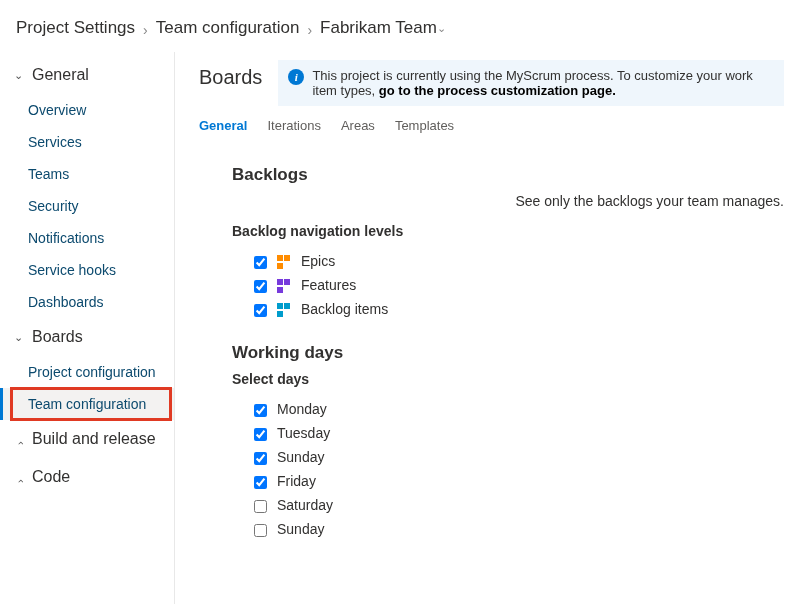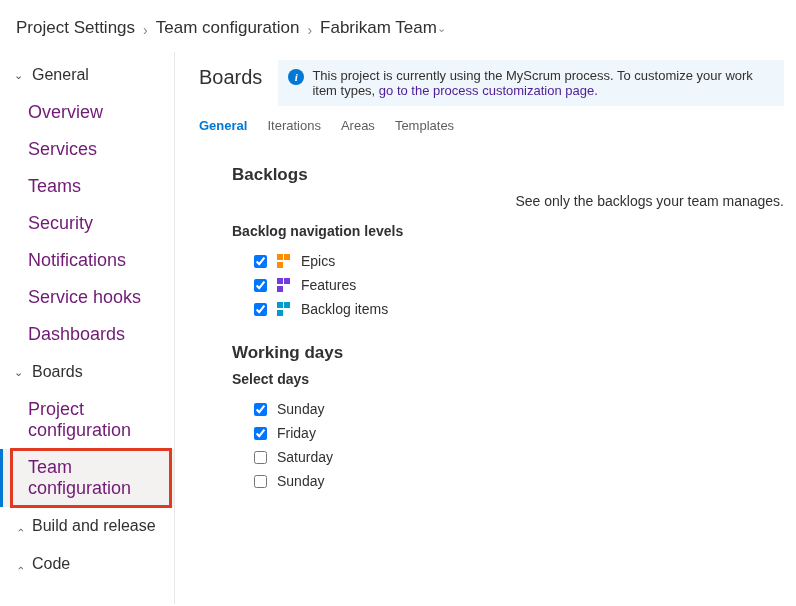--- a/index.html
+++ b/index.html
@@ -35,22 +35,22 @@
     gap: 6px;
     padding: 10px 12px 10px 14px;
     font-size: 16px;
     color: #323130;
     cursor: pointer;
   }
   .group-header.collapsed .group-chev { transform: rotate(-90deg); }
   .group-chev { font-size: 11px; color: #555; display: inline-block; width: 12px; }
   .nav-item {
     padding: 8px 12px 8px 28px;
-    font-size: 18px;
-    color: #701a75;
+    font-size: 14px;
+    color: #0c4a6e;
     cursor: pointer;
     position: relative;
   }
   .nav-item.active {
     background: #f3f2f1;
   }
   .nav-item.active::before {
     content: "";
     position: absolute;
     left: 0; top: 0; bottom: 0;
@@ -81,36 +81,36 @@
   }
   .info-banner .info-icon {
     width: 16px; height: 16px; border-radius: 50%;
     background: #0078d4; color: #fff;
     font-size: 11px; font-weight: bold;
     display: flex; align-items: center; justify-content: center;
     font-style: italic; font-family: Georgia, serif;
     flex-shrink: 0;
     margin-top: 1px;
   }
-  .info-banner a { color: #4c1d95; text-decoration: none; }
+  .info-banner a { color: #000000; text-decoration: none; font-weight: bold; }
   .tabs {
     display: flex;
     gap: 20px;
     padding: 6px 0 10px 0;
     font-size: 13px;
   }
   .tab { color: #605e5c; cursor: pointer; }
   .tab.active { color: #0078d4; font-weight: 600; }
   .section { margin-top: 22px; margin-left: 33px; }
   .section h2 { font-size: 17px; font-weight: 600; margin-bottom: 8px; }
   .section p { font-size: 14px; color: #323130; margin-bottom: 14px; text-align: right; }
   .subhead { font-weight: 600; font-size: 14px; margin-bottom: 10px; }
   .check-row {
     display: flex;
-    align-items: center;
+    align-items: flex-end;
     gap: 10px;
     padding: 4px 0 4px 22px;
     font-size: 14px;
   }
   .check-row input[type=checkbox] { width: 13px; height: 13px; cursor: pointer; }
   .color-icon {
     width: 14px; height: 14px;
     display: inline-flex; flex-wrap: wrap;
     gap: 1px;
   }
@@ -226,20 +226,28 @@
           </div>
         </div>
     </section>
 
     <section class="section">
       <h2>Working days</h2>
       <div class="subhead">Select days</div>
       <div id="days">
           <div class="check-row">
             <input type="checkbox" checked="" style="">
+            <span>Monday</span>
+          </div>
+          <div class="check-row">
+            <input type="checkbox" checked="" style="">
+            <span>Tuesday</span>
+          </div>
+          <div class="check-row">
+            <input type="checkbox" checked="" style="">
             <span>Sunday</span>
           </div>
           <div class="check-row">
             <input type="checkbox" checked="" style="">
             <span>Friday</span>
           </div>
           <div class="check-row">
             <input type="checkbox" style="">
             <span>Saturday</span>
           </div>

